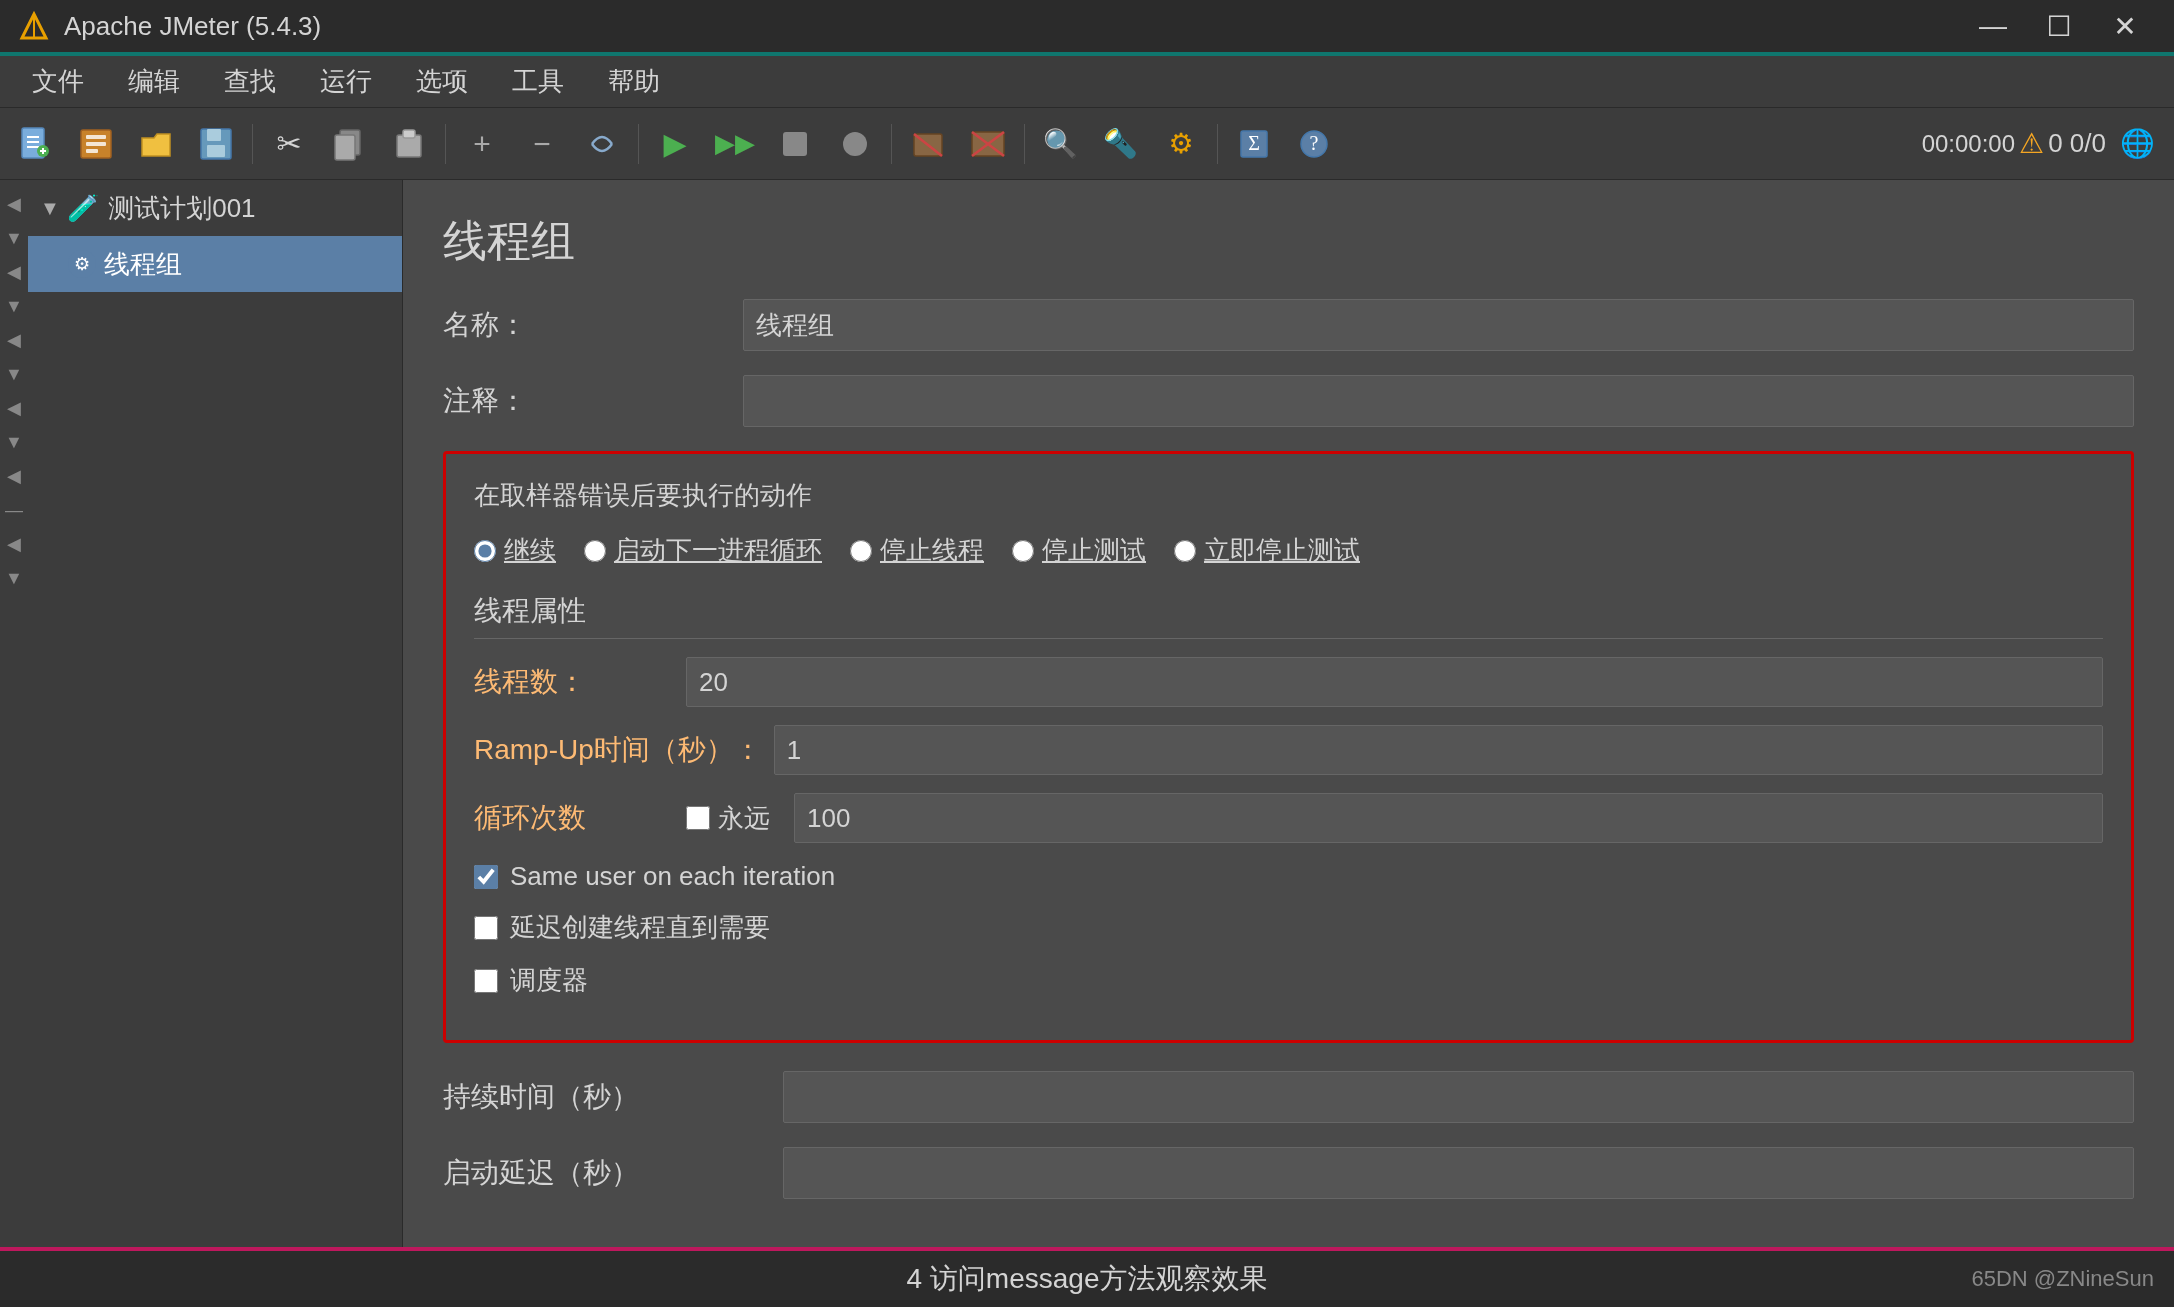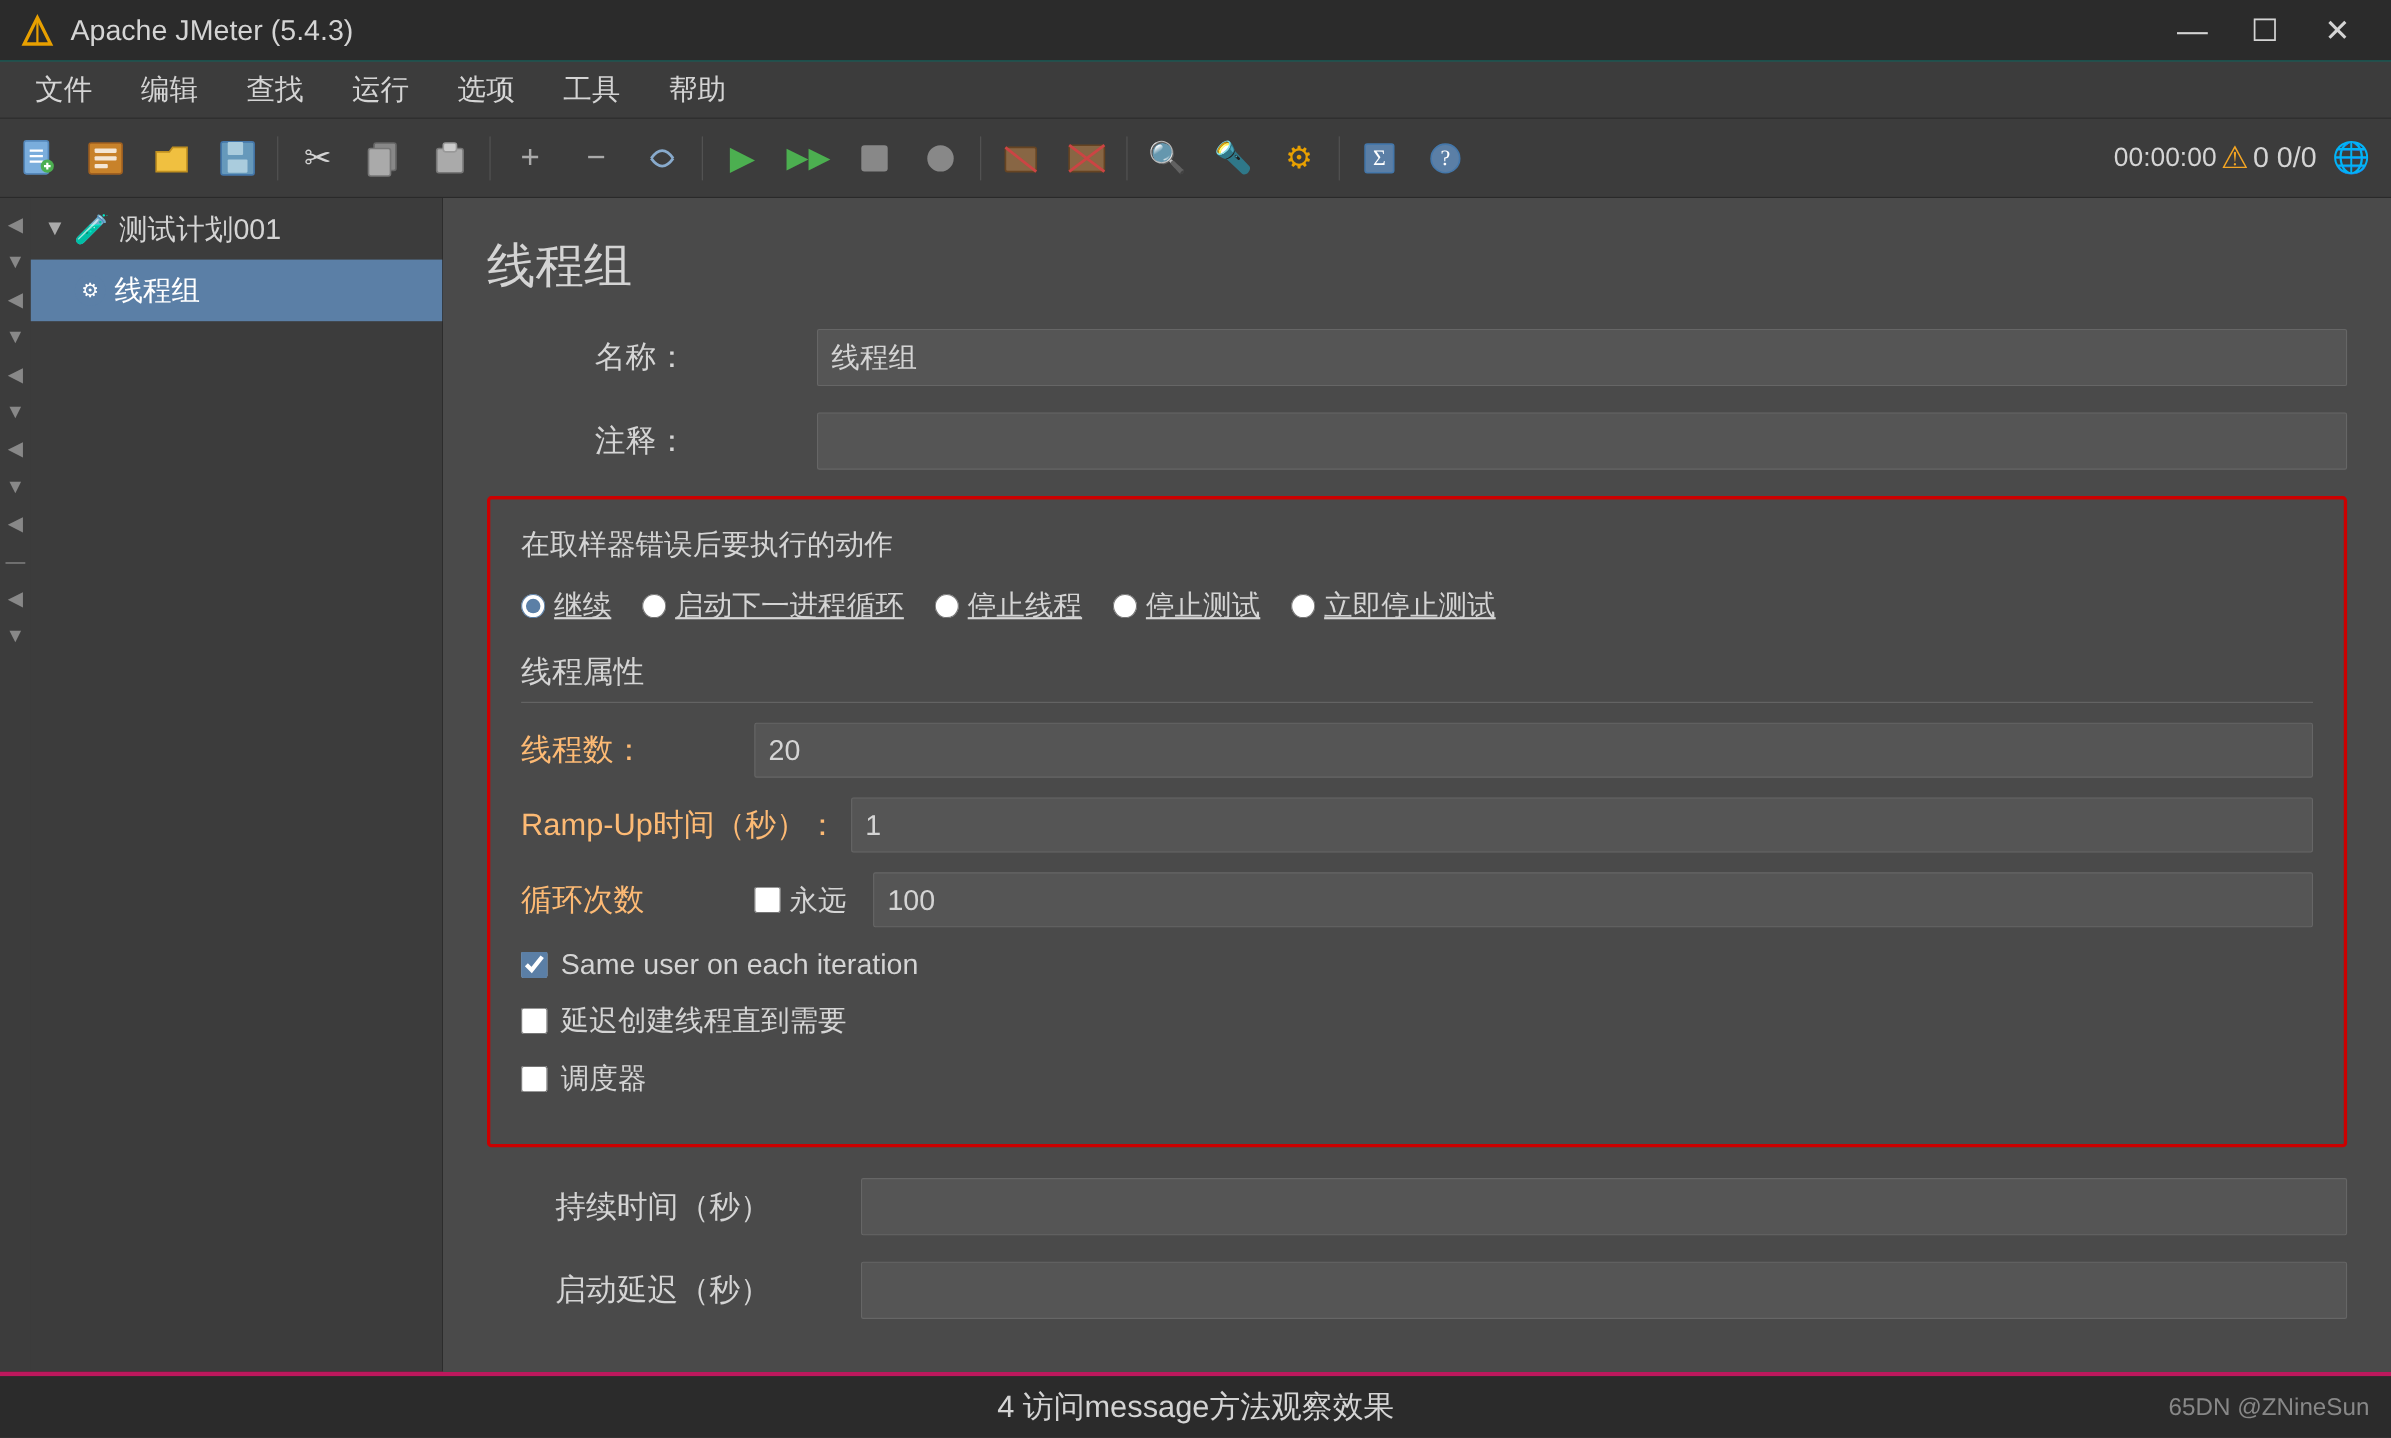--- a/index.html
+++ b/index.html
@@ -14,21 +14,21 @@
       position: relative;
     }
 
     
     .title-bar {
       background: #2b2b2b;
       height: 56px;
       display: flex;
       align-items: center;
       padding: 0 16px;
-      border-bottom: 1px solid #0f766e;
+      border-bottom: 4px solid #0f766e;
     }
     .title-bar-icon {
       width: 36px;
       height: 36px;
       margin-right: 12px;
       display: flex;
       align-items: center;
       justify-content: center;
       font-size: 24px;
       color: #e8a000;
@@ -145,21 +145,21 @@
     
     .form-row {
       display: flex;
       align-items: center;
       margin-bottom: 24px;
     }
     .form-label {
       width: 300px;
       font-size: 28px;
       color: #d4d4d4;
-      text-align: center;
+      text-align: left;
       padding-right: 20px;
       flex-shrink: 0;
     }
     .form-input {
       flex: 1;
       height: 52px;
       background: #555;
       border: 1px solid #666;
       color: #d4d4d4;
       font-size: 26px;

